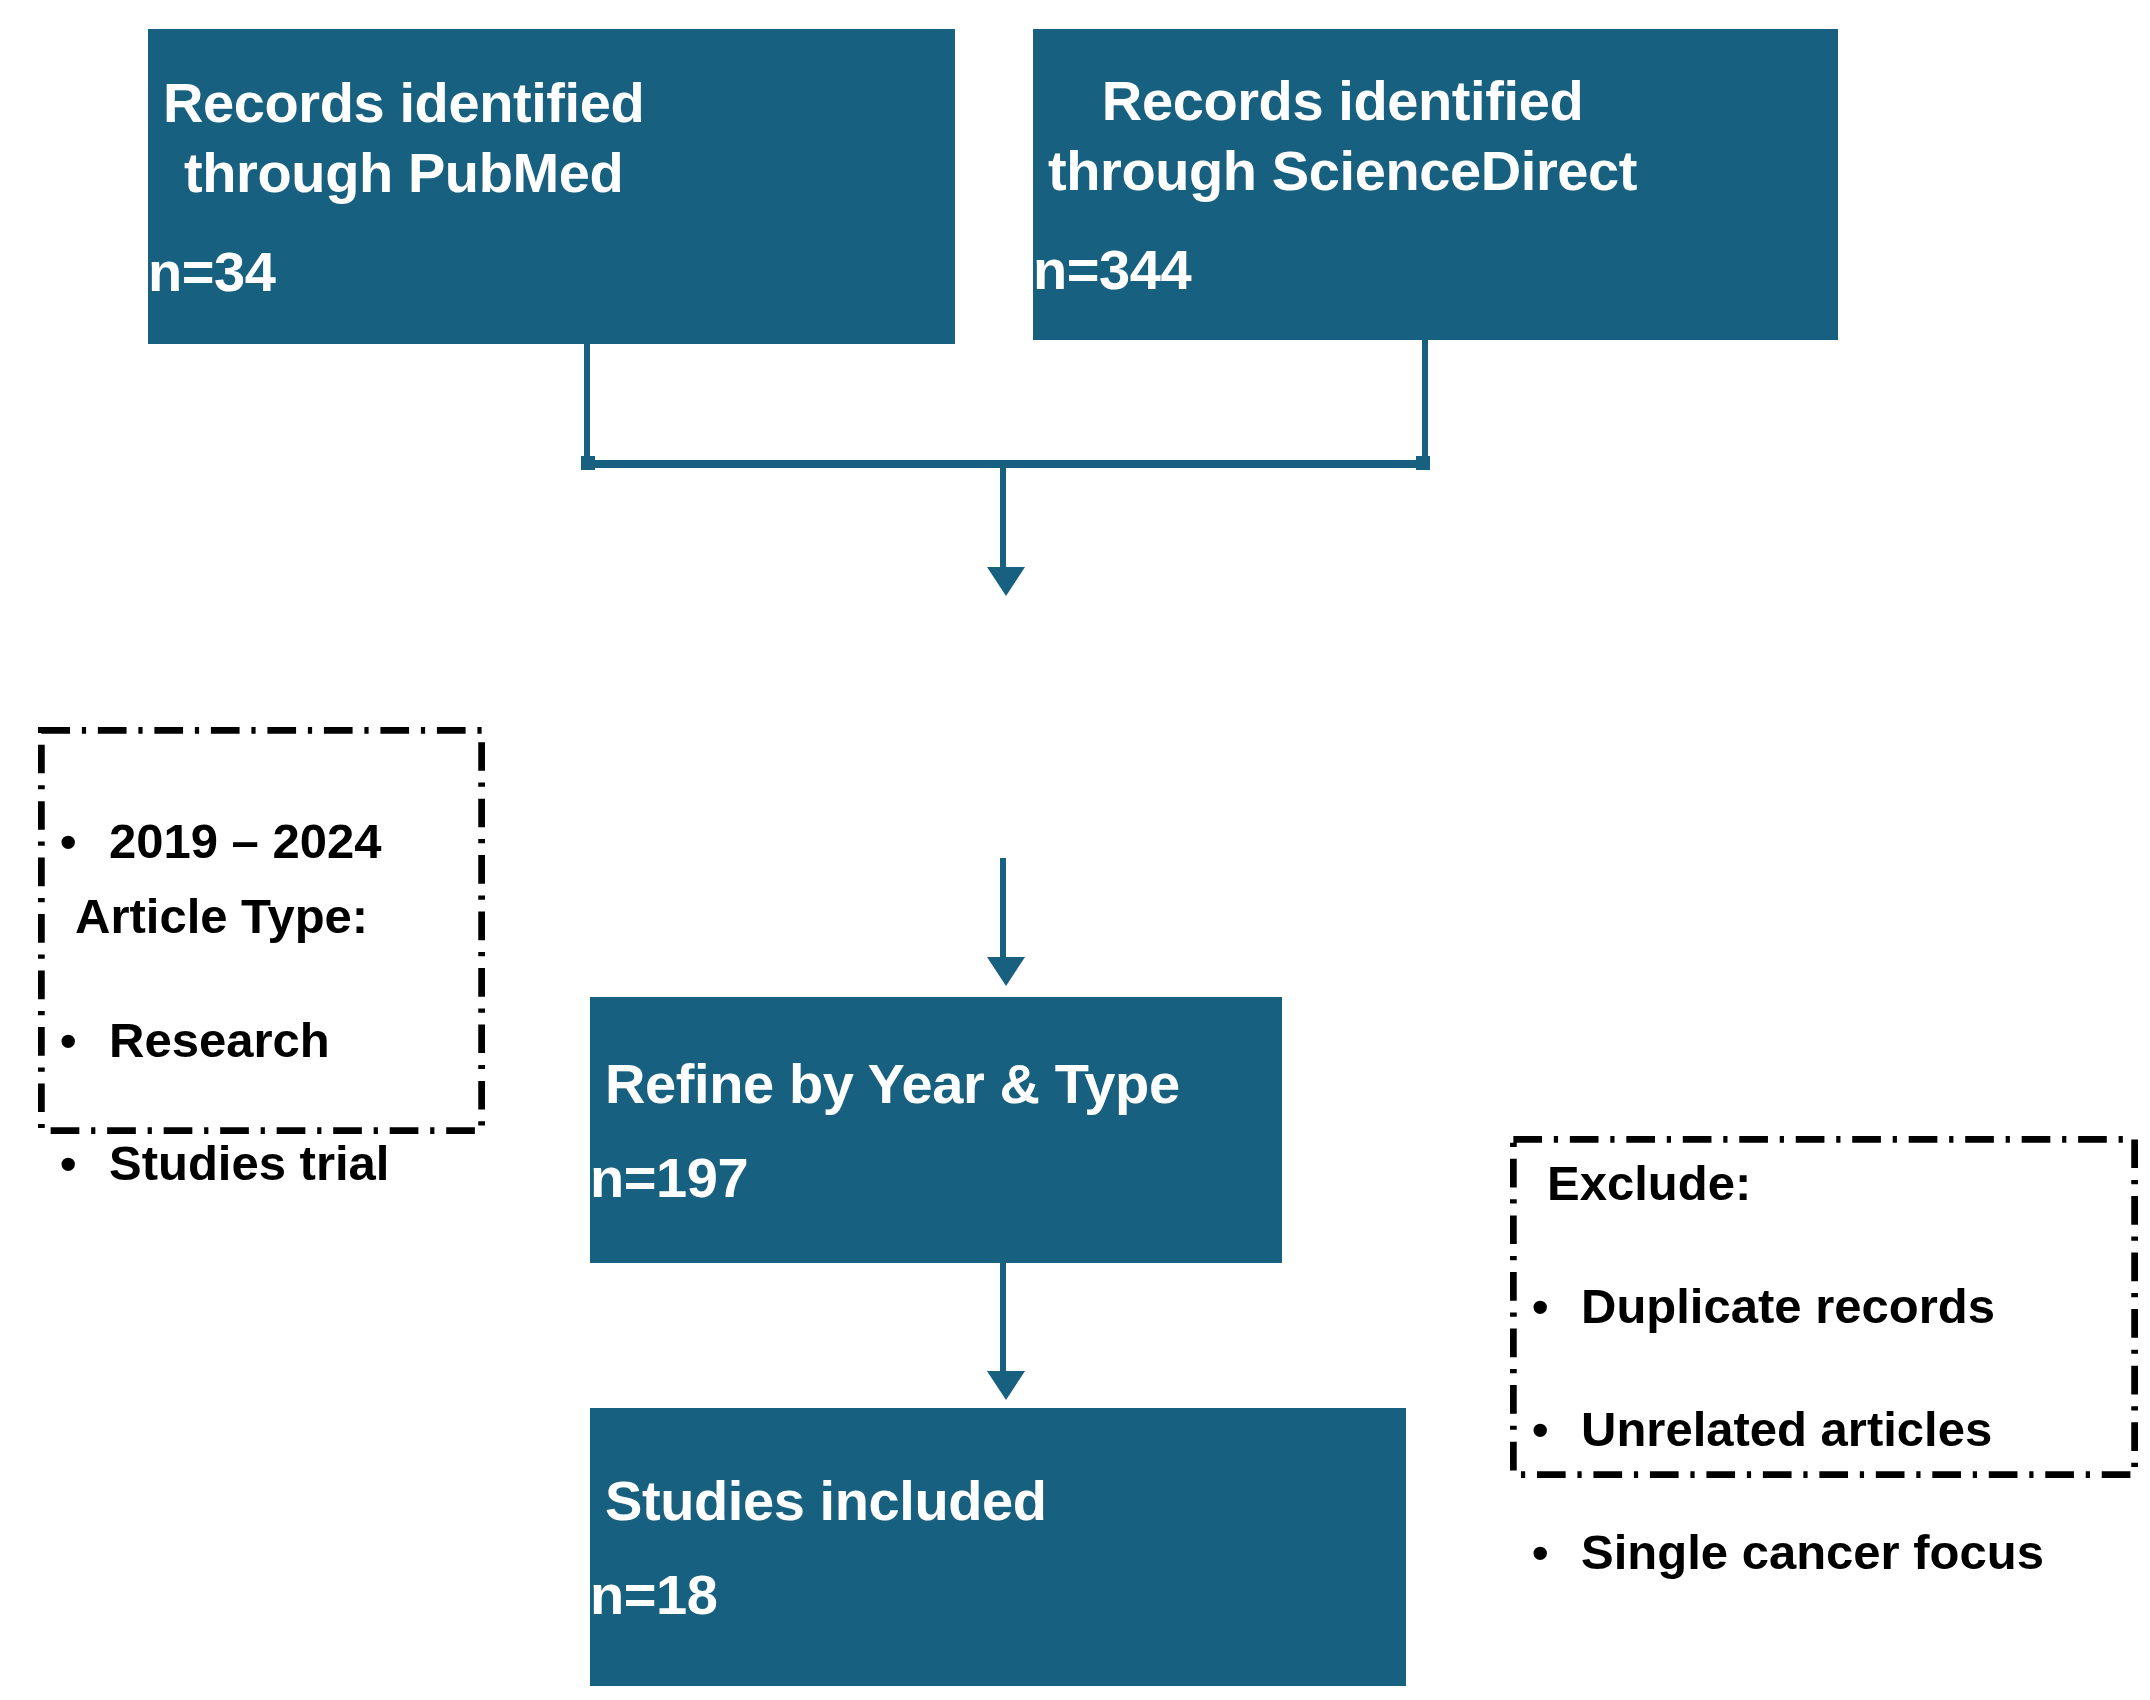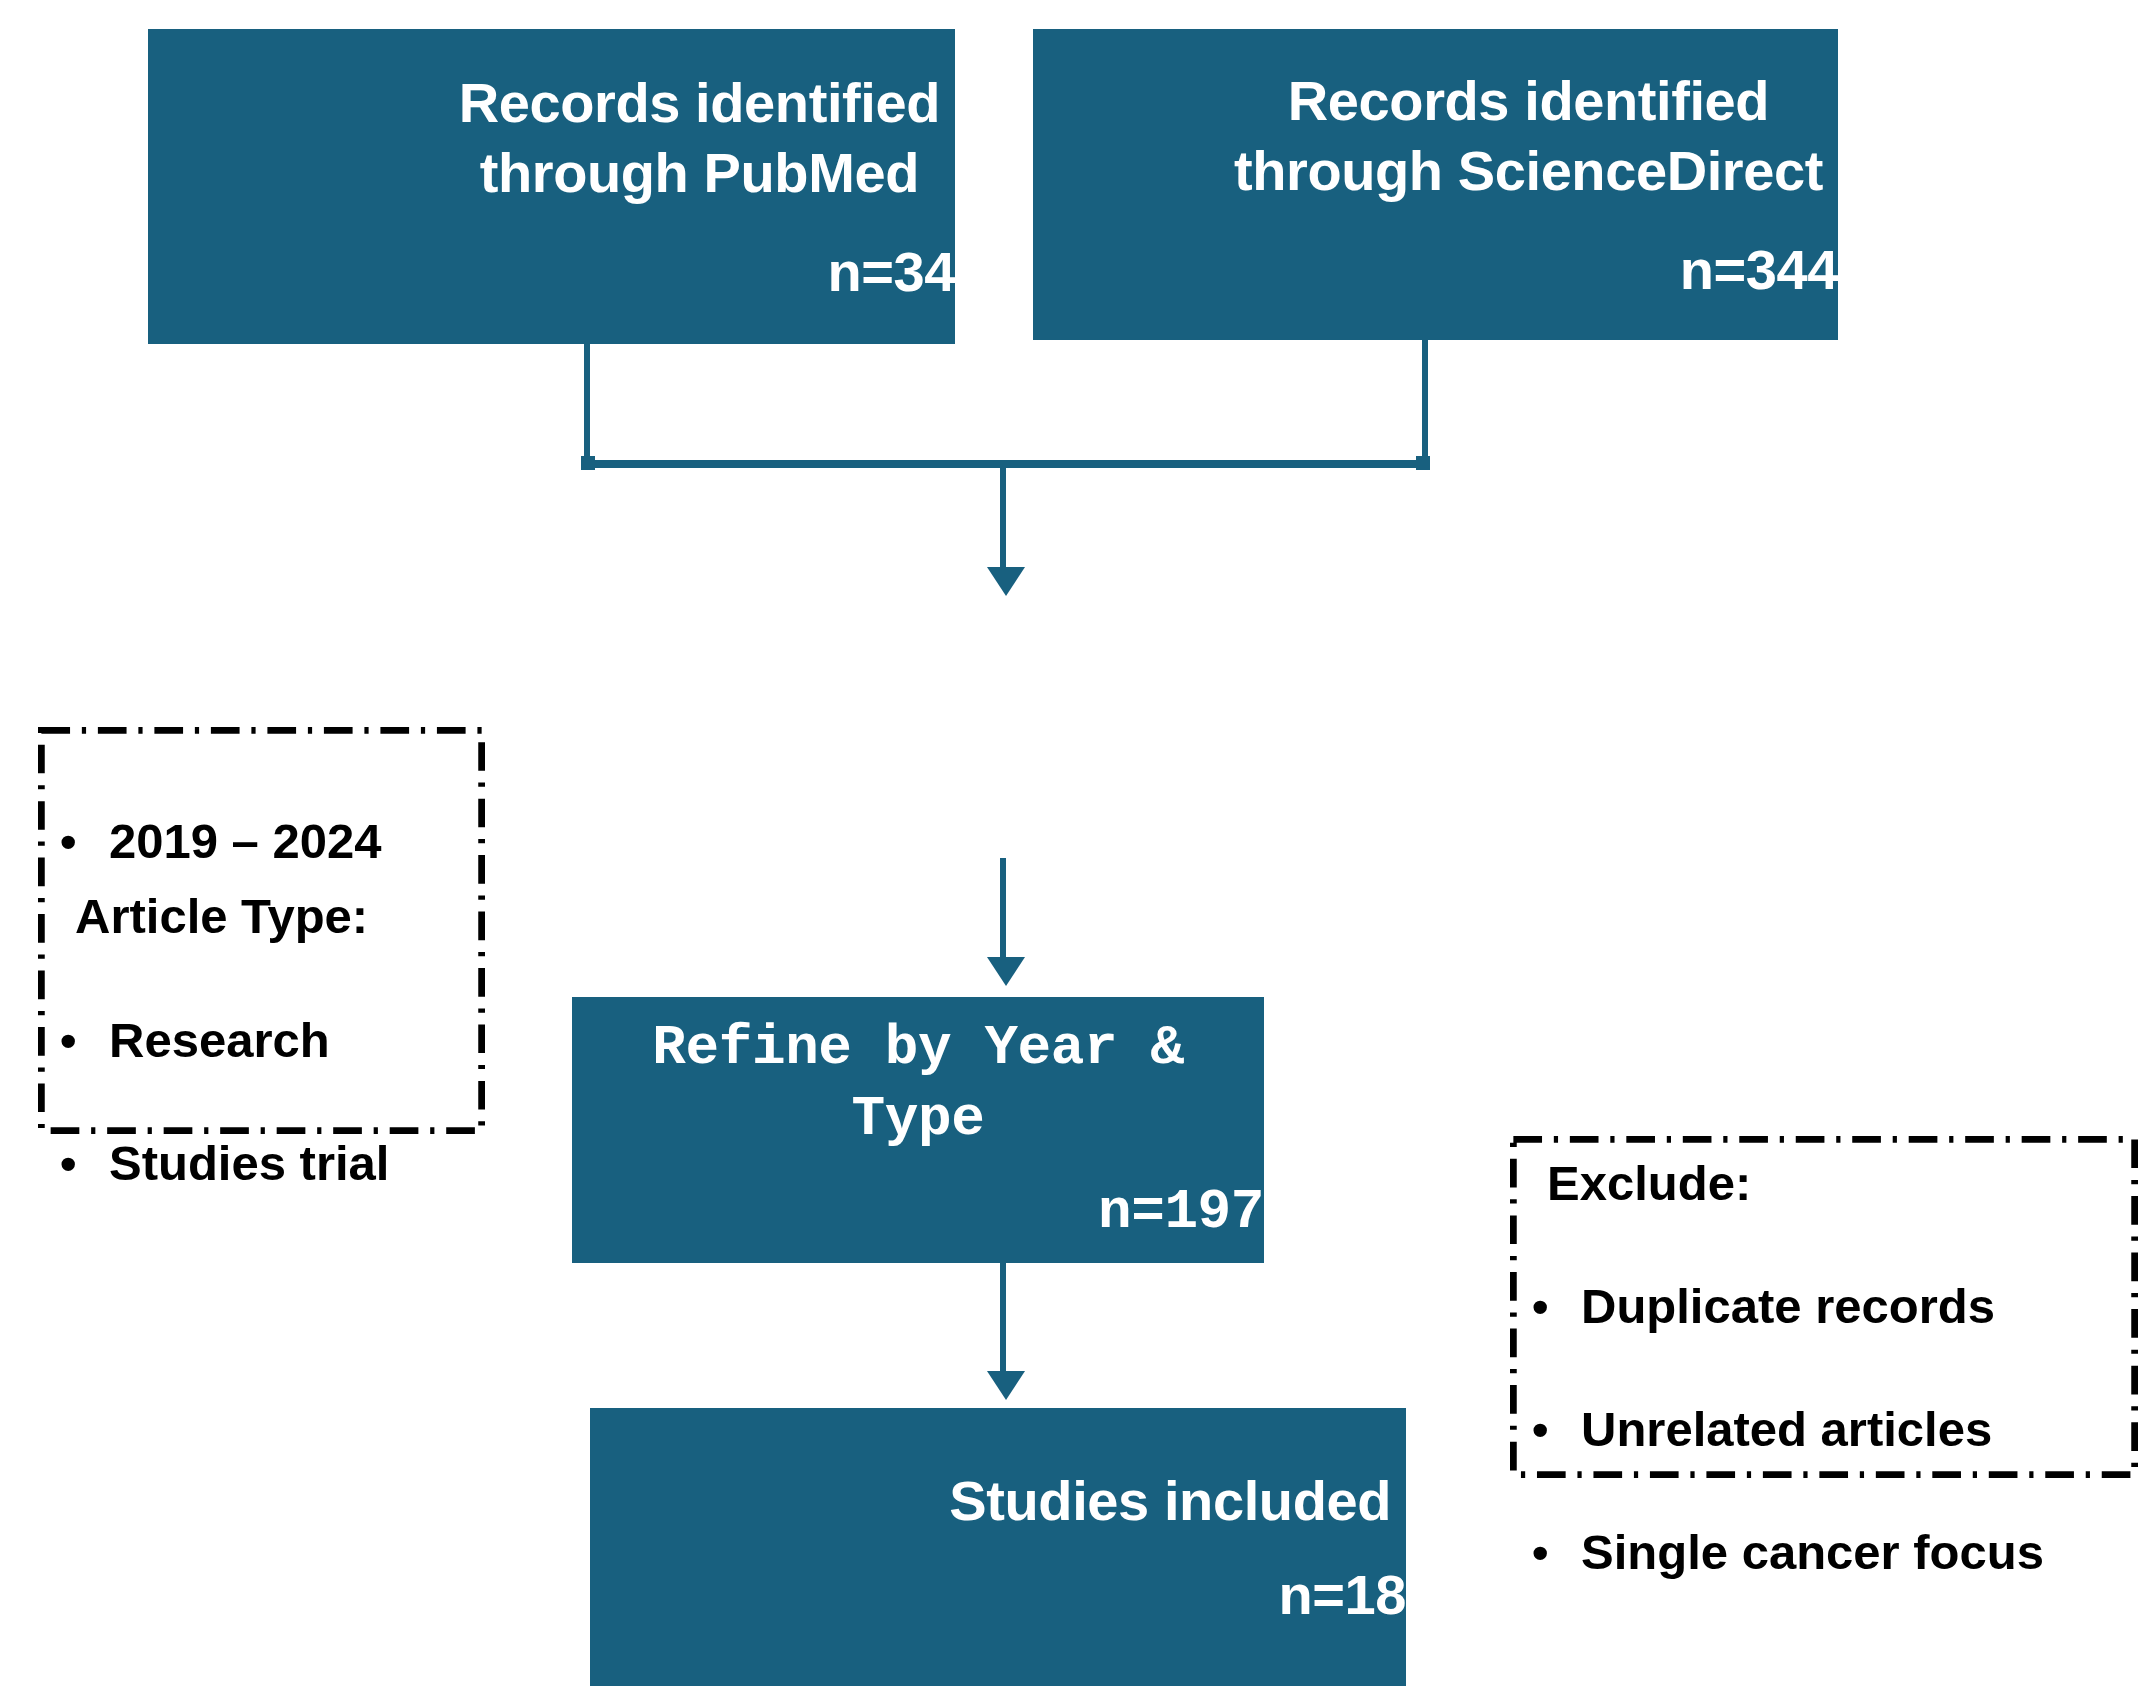--- a/index.html
+++ b/index.html
@@ -19,21 +19,21 @@
     overflow: hidden;
   }
 
   
   .node {
     position: absolute;
     background: #18607F;
     color: #ffffff;
     display: flex;
     flex-direction: column;
-    align-items: flex-end;
+    align-items: flex-start;
     justify-content: center;
     text-align: center;
     font-weight: bold;
     box-sizing: border-box;
     letter-spacing: -0.4px;
   }
   .node .node-title {
     font-size: 56px;
     line-height: 1.26;
     white-space: pre-line;
@@ -41,21 +41,21 @@
   }
   .node .node-count {
     font-size: 56px;
     line-height: 1.2;
     margin-top: 29px;
   }
 
   #node-pubmed       { left: 148px;  top: 29px;   width: 807px;  height: 315px; }
   #node-sciencedirect{ left: 1033px; top: 29px;   width: 805px;  height: 311px; }
   #node-total        { left: 573px;  top: 596px;  width: 839px;  height: 261px; }
-  #node-refine       { left: 572px;  top: 997px; width: 692px;  height: 266px; font-family: Liberation Mono, monospace; }
+  #node-refine       { left: 590px;  top: 997px; width: 692px;  height: 266px; }
   #node-included     { left: 590px;  top: 1408px; width: 816px;  height: 278px; }
 
   #node-total .node-count,
   #node-refine .node-count,
   #node-included .node-count { margin-top: 25px; }
 
   
   .vline {
     position: absolute;
     background: #18607F;

